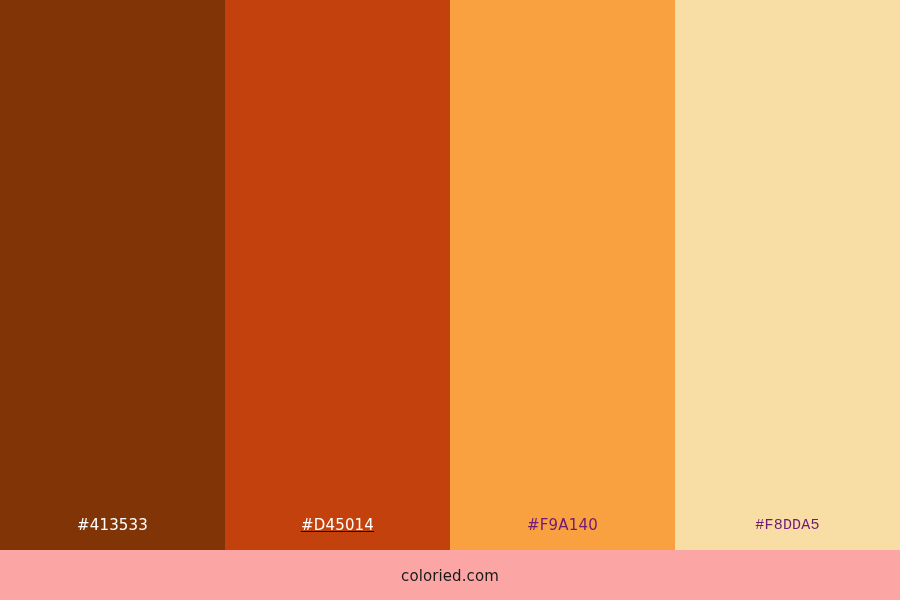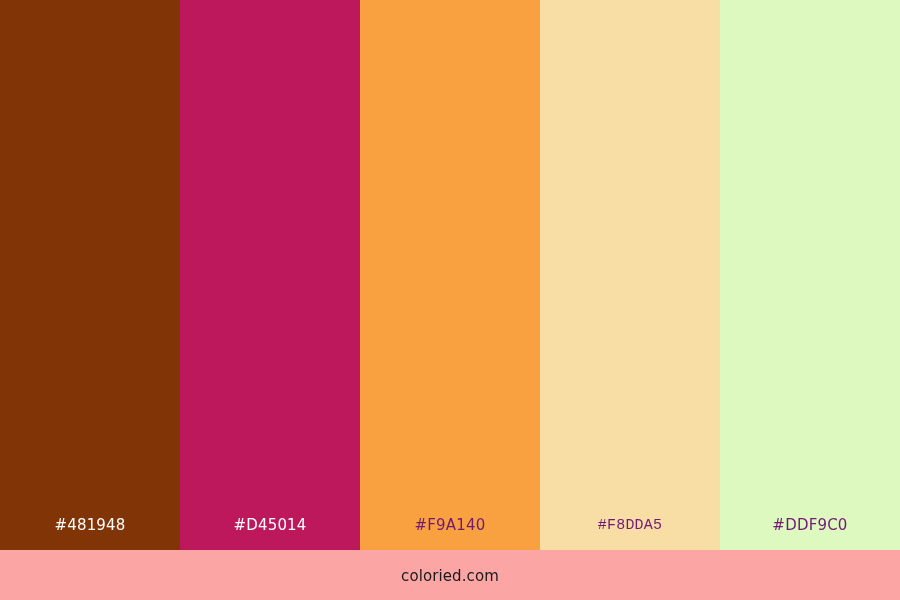--- a/index.html
+++ b/index.html
@@ -65,38 +65,35 @@
   }
 </style>
 </head>
 <body>
 
 <div id="palette-page">
 
   <div id="swatch-strip">
 
     <div class="swatch" style="background-color: rgb(129, 52, 6);">
-      <span class="swatch-label label-light">#481948</span>
+      <span class="swatch-label label-light">#413533</span>
     </div>
 
-    <div class="swatch" style="background-color: #be185d;">
+    <div class="swatch" style="background-color: #c2410c; text-decoration: underline;">
       <span class="swatch-label label-light">#D45014</span>
     </div>
 
     <div class="swatch" style="background-color: rgb(249, 161, 64);">
       <span class="swatch-label label-dark">#F9A140</span>
     </div>
 
     <div class="swatch" style="background-color: rgb(248, 221, 165); font-family: Liberation Mono, monospace;">
       <span class="swatch-label label-dark">#F8DDA5</span>
     </div>
 
-    <div class="swatch" style="background-color: rgb(221, 249, 192);">
-      <span class="swatch-label label-dark">#DDF9C0</span>
-    </div>
 
   </div>
 
   <div id="footer-bar" style="background-color: #fca5a5;">
     <span id="footer-credit" style="color: rgb(26, 26, 26);">coloried.com</span>
   </div>
 
 </div>
 
 </body></html>

